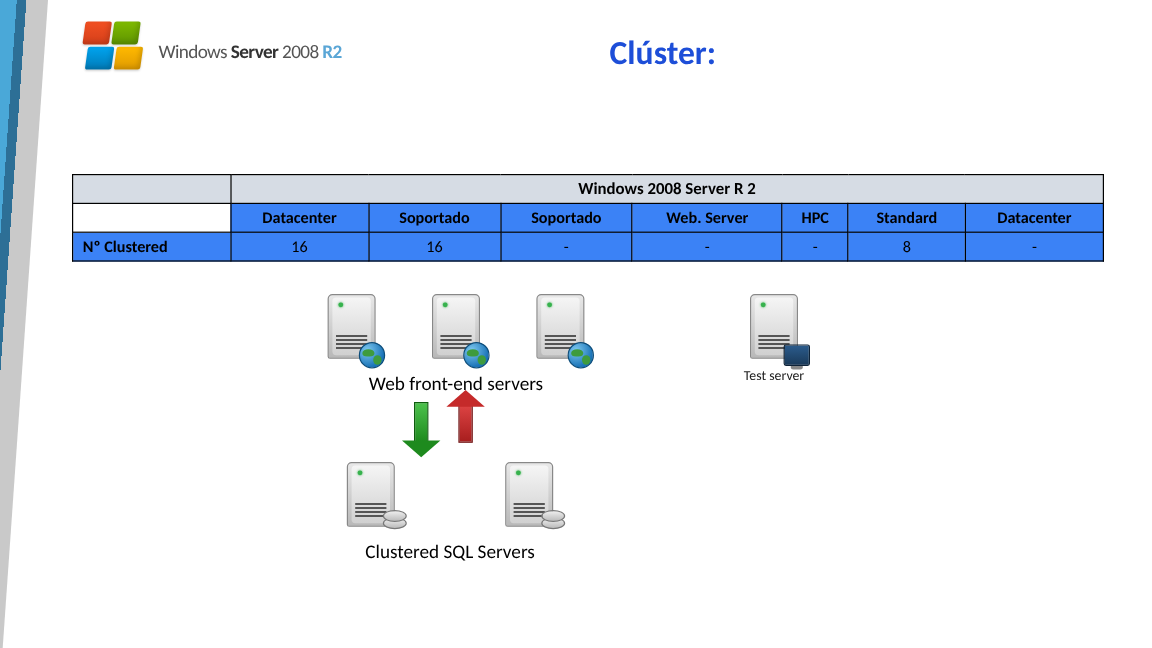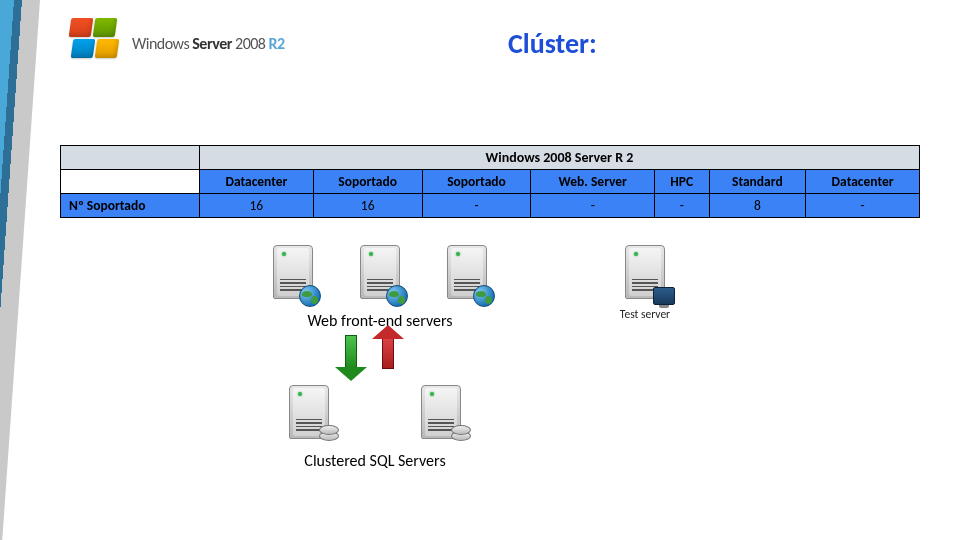--- a/index.html
+++ b/index.html
@@ -294,21 +294,21 @@
       <th class="empty-cell"></th>
       <th class="colhead">Datacenter</th>
       <th class="colhead">Soportado</th>
       <th class="colhead">Soportado</th>
       <th class="colhead">Web. Server</th>
       <th class="colhead">HPC</th>
       <th class="colhead">Standard</th>
       <th class="colhead">Datacenter</th>
     </tr>
     <tr>
-      <td class="rowhead">Nº Soportado</td>
+      <td class="rowhead">Nº Clustered</td>
       <td>16</td>
       <td>16</td>
       <td>-</td>
       <td>-</td>
       <td>-</td>
       <td>8</td>
       <td>-</td>
     </tr>
   </tbody>
     </table>

